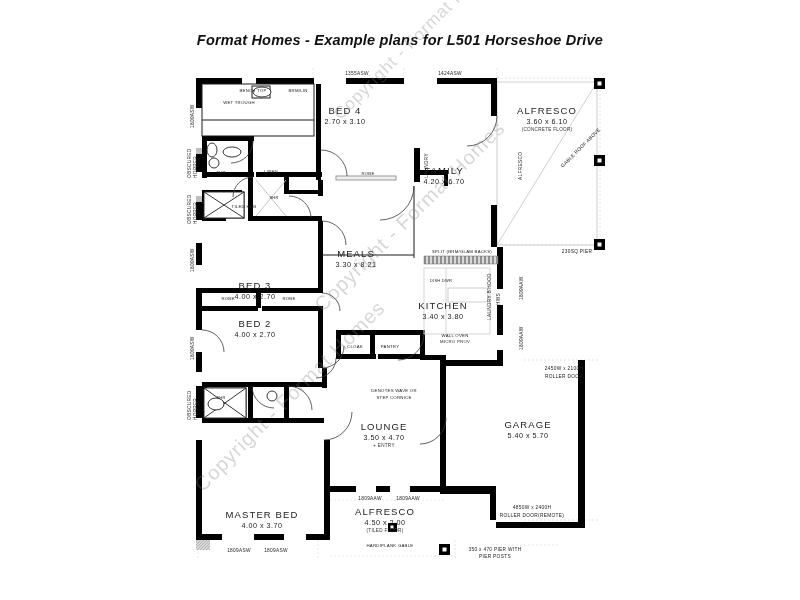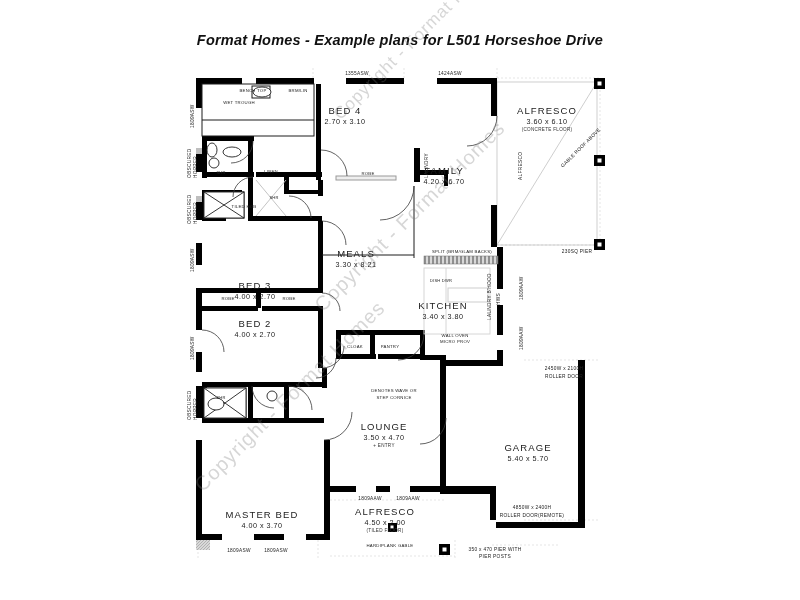--- a/index.html
+++ b/index.html
@@ -275,21 +275,21 @@
       </div>
       <div class="lbl room" style="left: 202px; top: 510px; width: 120px;">
         <span class="nm">MASTER BED</span>
         <span class="dim">4.00 x 3.70</span>
       </div>
       <div class="lbl room" style="left: 324px; top: 422px; width: 120px;">
         <span class="nm">LOUNGE</span>
         <span class="dim">3.50 x 4.70</span>
         <span class="sub">+ ENTRY</span>
       </div>
-      <div class="lbl room" style="left: 468px; top: 443px; width: 120px;">
+      <div class="lbl room" style="left: 468px; top: 420px; width: 120px;">
         <span class="nm">GARAGE</span>
         <span class="dim">5.40 x 5.70</span>
       </div>
       <div class="lbl room" style="left: 325px; top: 507px; width: 120px;">
         <span class="nm">ALFRESCO</span>
         <span class="dim">4.50 x 2.00</span>
         <span class="sub">(TILED FLOOR)</span>
       </div>
     </div>
 

